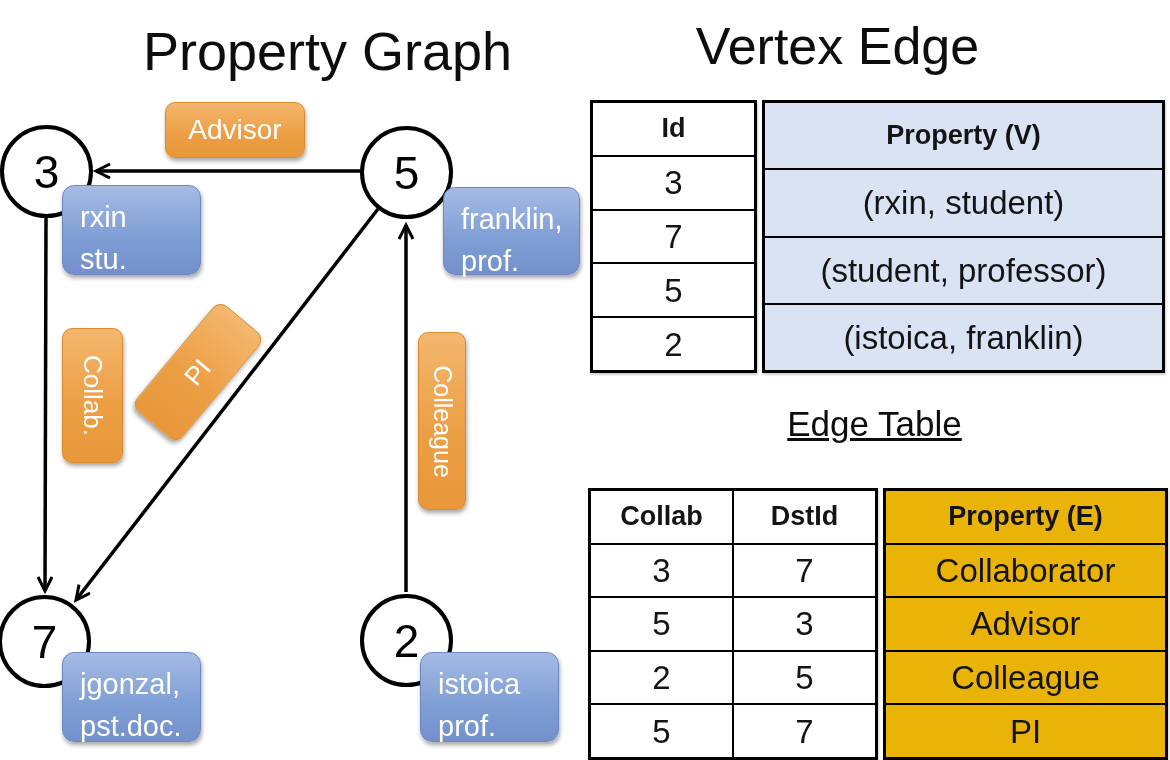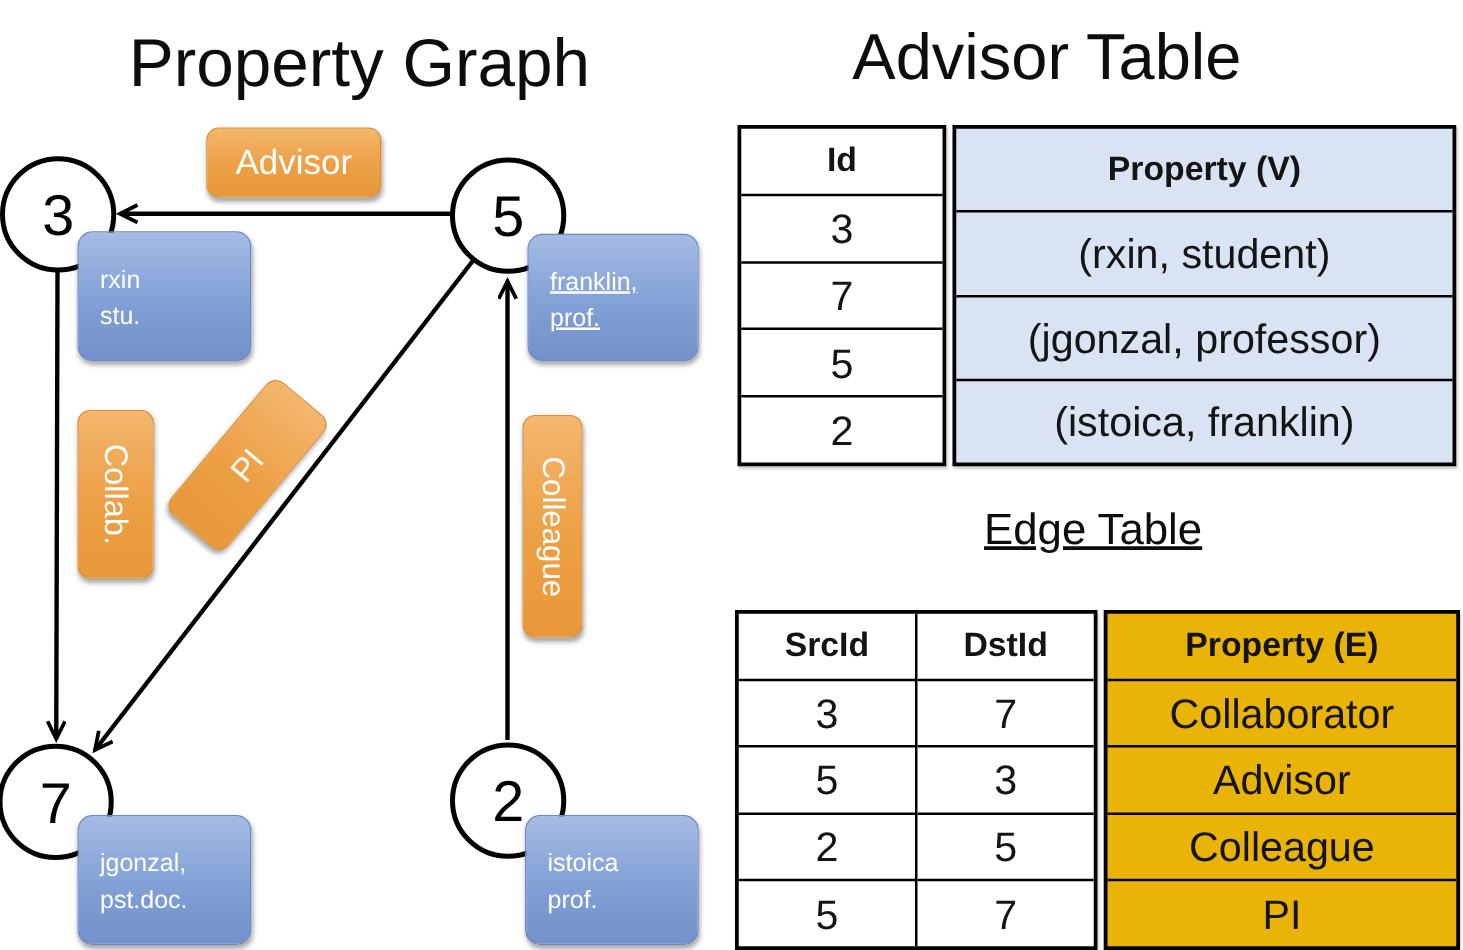--- a/index.html
+++ b/index.html
@@ -4,37 +4,37 @@
 <style>
   html,body { margin:0; padding:0; background:#fff; }
   .stage {
     position:relative; width:1170px; height:760px; overflow:hidden;
     background:#fff; font-family:"Liberation Sans", sans-serif; color:#000;
   }
   .title {
     position:absolute; text-align:center; font-weight:300;
     color:#0d0d0d; white-space:nowrap; line-height:1;
   }
-  .pg-title { left:0; top:24px; width:575px; font-size:54px; }
+  .pg-title { left:0; top:24px; width:575px; font-size:54px;padding-left:40px; }
   .vt-title { left:545px; top:20px; width:585px; font-size:52px; }
   .et-title { left:582px; top:406px; width:585px; font-size:35px;text-decoration:underline; }
 
   svg.edges { position:absolute; left:0; top:0; z-index:1; }
 
   .node {
     position:absolute; width:85px; height:85px; background:#fff;
     border:4px solid #000; border-radius:50%; z-index:2;
     display:flex; align-items:center; justify-content:center;
     font-size:46px; font-weight:300; line-height:1;
   }
   .vlabel {
     position:absolute; z-index:3; border-radius:12px;
     background:linear-gradient(180deg,#a5bbe4 0%, #81a0d6 55%, #7390cb 100%);
     border:1px solid #6d87c2; box-shadow:1px 3px 4px rgba(0,0,0,0.35);
-    color:#fff; font-size:20px; line-height:1.45; padding:24px 0 0 17px;
+    color:#fff; font-size:29px; line-height:1.45; padding:10px 0 0 17px;
   }
   .elabel {
     position:absolute; z-index:4; border-radius:10px;
     background:linear-gradient(180deg,#f3b76e 0%, #ed9f45 55%, #e8983a 100%);
     border:1px solid #d98c2f; box-shadow:1px 3px 4px rgba(0,0,0,0.35);
     color:#fff; display:flex; align-items:center; justify-content:center;
     white-space:nowrap;
   }
   .elabel .rot-cw  { transform:rotate(90deg); }
   .elabel .rot-ccw { transform:rotate(-90deg); }
@@ -68,41 +68,41 @@
         <path d="M2,1 L16,8 L2,15" fill="none" stroke="#000" stroke-width="3"></path>
       </marker>
     </defs>
     <line x1="360" y1="171" x2="96" y2="171" stroke="#000" stroke-width="3.5" marker-end="url(#arrow)"></line>
     <line x1="46" y1="217" x2="45" y2="591" stroke="#000" stroke-width="3.5" marker-end="url(#arrow)"></line>
     <line x1="378" y1="209" x2="76" y2="600" stroke="#000" stroke-width="3.5" marker-end="url(#arrow)"></line>
     <line x1="406" y1="592" x2="406" y2="225" stroke="#000" stroke-width="3.5" marker-end="url(#arrow)"></line>
   </svg>
 
   <div class="title pg-title">Property Graph</div>
-  <div class="title vt-title">Advisor Table</div>
+  <div class="title vt-title">Vertex Edge</div>
   <div class="title et-title">Edge Table</div>
 
   <div class="node" style="left:0px;   top:125px;">
       <span>3</span>
     </div>
   <div class="node" style="left:360px; top:126px;">
       <span>5</span>
     </div>
   <div class="node" style="left:-2px;  top:595px;">
       <span>7</span>
     </div>
   <div class="node" style="left:360px; top:594px;">
       <span>2</span>
     </div>
 
   <div class="vlabel" style="left:62px;  top:185px; width:120px; height:78px;">
     <div>rxin</div>
     <div>stu.</div>
   </div>
-  <div class="vlabel" style="left:422px; top:187px; width:118px; height:76px;text-decoration:underline;">
+  <div class="vlabel" style="left:443px; top:187px; width:118px; height:76px;">
     <div>franklin,</div>
     <div>prof.</div>
   </div>
   <div class="vlabel" style="left:62px;  top:652px; width:120px; height:78px;">
     <div>jgonzal,</div>
     <div>pst.doc.</div>
   </div>
   <div class="vlabel" style="left:420px; top:652px; width:120px; height:78px;">
     <div>istoica</div>
     <div>prof.</div>
@@ -125,29 +125,29 @@
     <div class="tgroup" style="width:167px;">
       <div class="cell th">Id</div>
       <div class="cell num">3</div>
       <div class="cell num">7</div>
       <div class="cell num">5</div>
       <div class="cell num">2</div>
     </div>
     <div class="tgroup fill-blue" style="flex:1;">
       <div class="cell th">Property (V)</div>
       <div class="cell">(rxin, student)</div>
-      <div class="cell">(jgonzal, professor)</div>
+      <div class="cell">(student, professor)</div>
       <div class="cell">(istoica, franklin)</div>
     </div>
   </div>
 
   <div class="table" style="left:588px; top:488px; width:580px; height:272px;">
     <div class="tgroup egroup" style="width:290px;">
       <div class="ecol">
-        <div class="cell th">SrcId</div>
+        <div class="cell th">Collab</div>
         <div class="cell num">3</div>
         <div class="cell num">5</div>
         <div class="cell num">2</div>
         <div class="cell num">5</div>
       </div>
       <div class="ecol">
         <div class="cell th">DstId</div>
         <div class="cell num">7</div>
         <div class="cell num">3</div>
         <div class="cell num">5</div>

